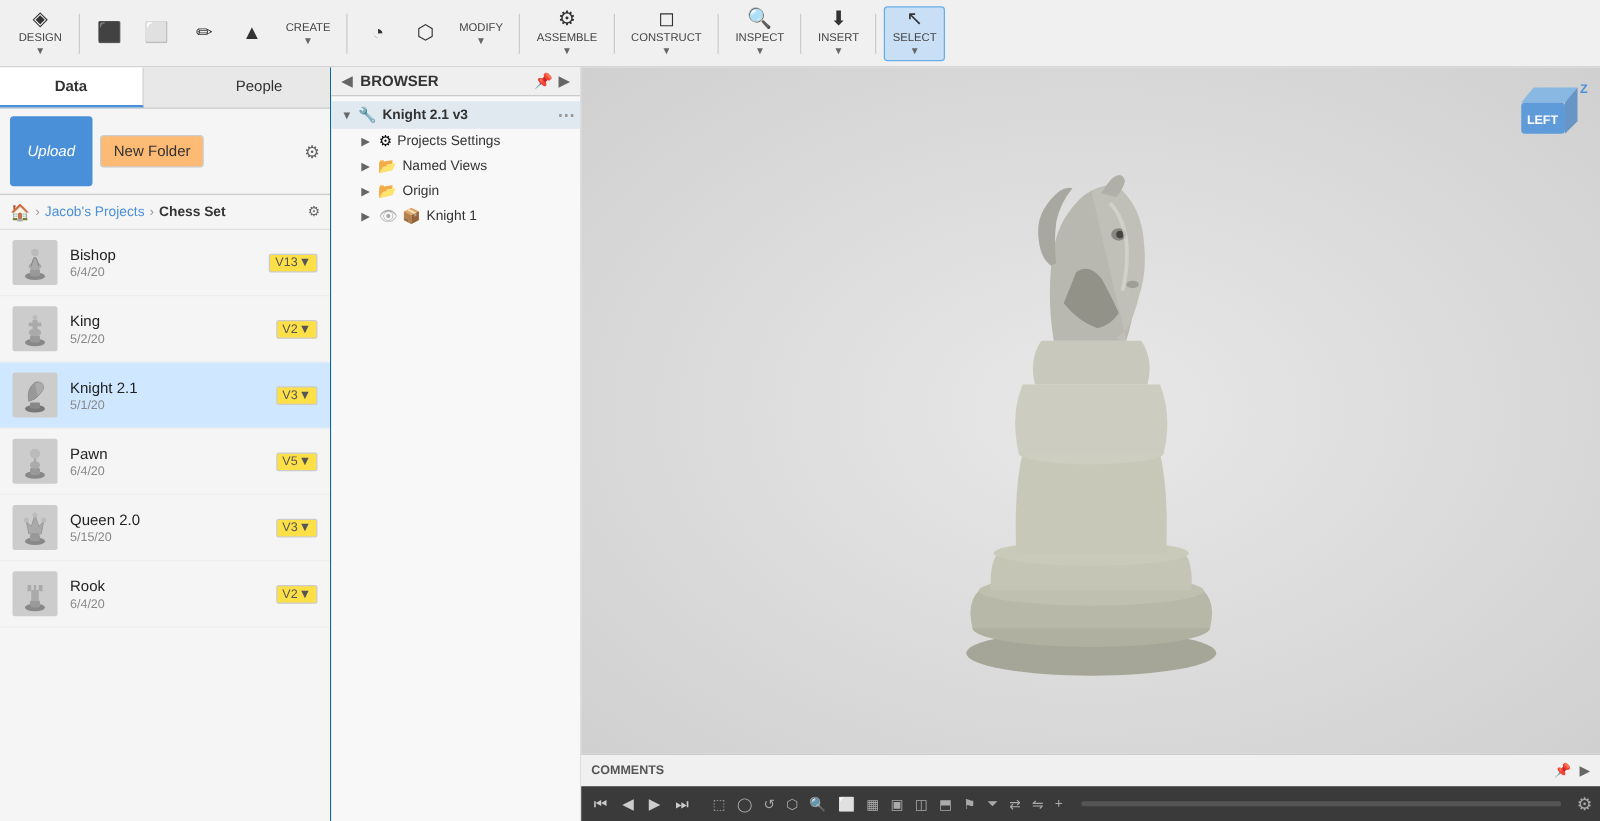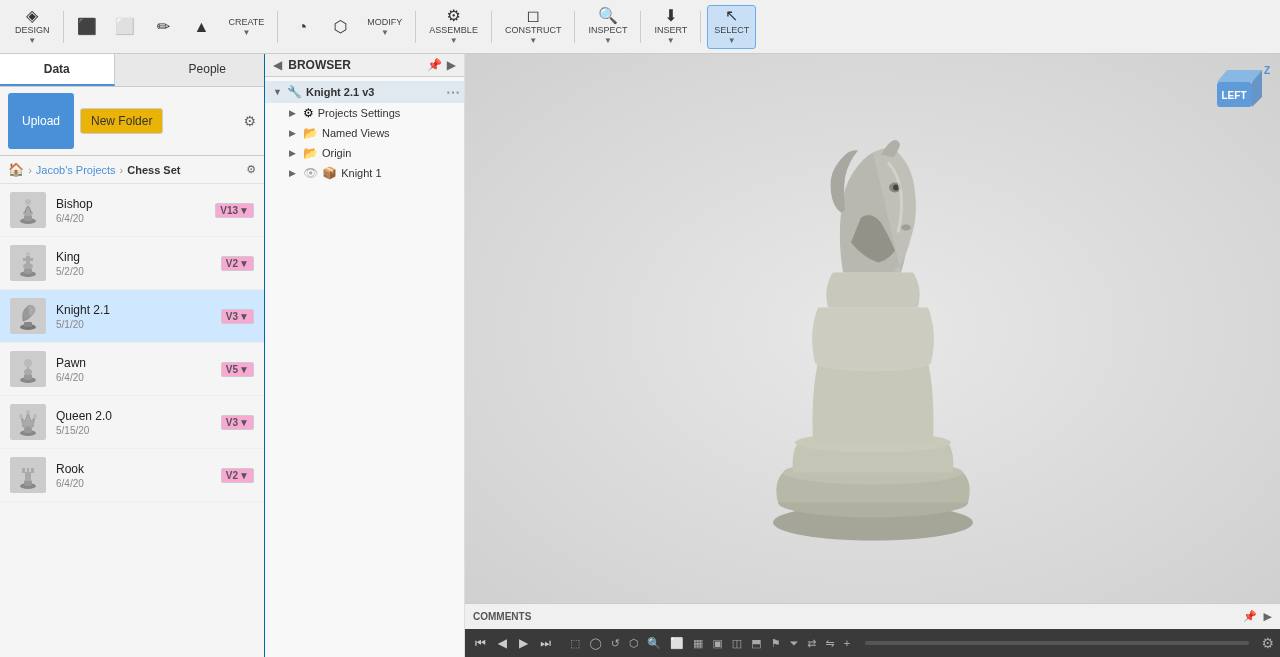--- a/index.html
+++ b/index.html
@@ -111,23 +111,24 @@
       border-bottom: 1px solid #ccc;
     }
     .upload-btn {
       background: #4a90d9;
       color: white;
       border: none;
       padding: 21px 14px;
       border-radius: 3px;
       cursor: pointer;
       font-size: 12px;
+      font-style: italic;
     }
     .new-folder-btn {
-      background: #eab308;
+      background: #fdba74;
       border: 1px solid #ccc;
       padding: 5px 10px;
       border-radius: 3px;
       cursor: pointer;
       font-size: 12px;
       color: #333;
     }
     .settings-icon-btn {
       margin-left: auto;
       cursor: pointer;
@@ -179,28 +180,27 @@
     }
     .file-thumb svg { width: 30px; height: 30px; }
 
     .file-info { flex: 1; min-width: 0; }
     .file-name { font-size: 12px; color: #222; font-weight: 500; }
     .file-date { font-size: 10px; color: #888; margin-top: 2px; }
 
     .file-version {
       font-size: 10px;
       color: #555;
-      background: #f9a8d4;
+      background: #fde047;
       border: 1px solid #ccc;
       border-radius: 2px;
       padding: 1px 4px;
       display: flex;
       align-items: flex-end;
       gap: 1px;
-      font-weight: bold;
     }
 
     .alternate-thumb {
       width: 36px;
       height: 36px;
       background: #bbb;
       border-radius: 2px;
     }
 
     #browser-panel {

